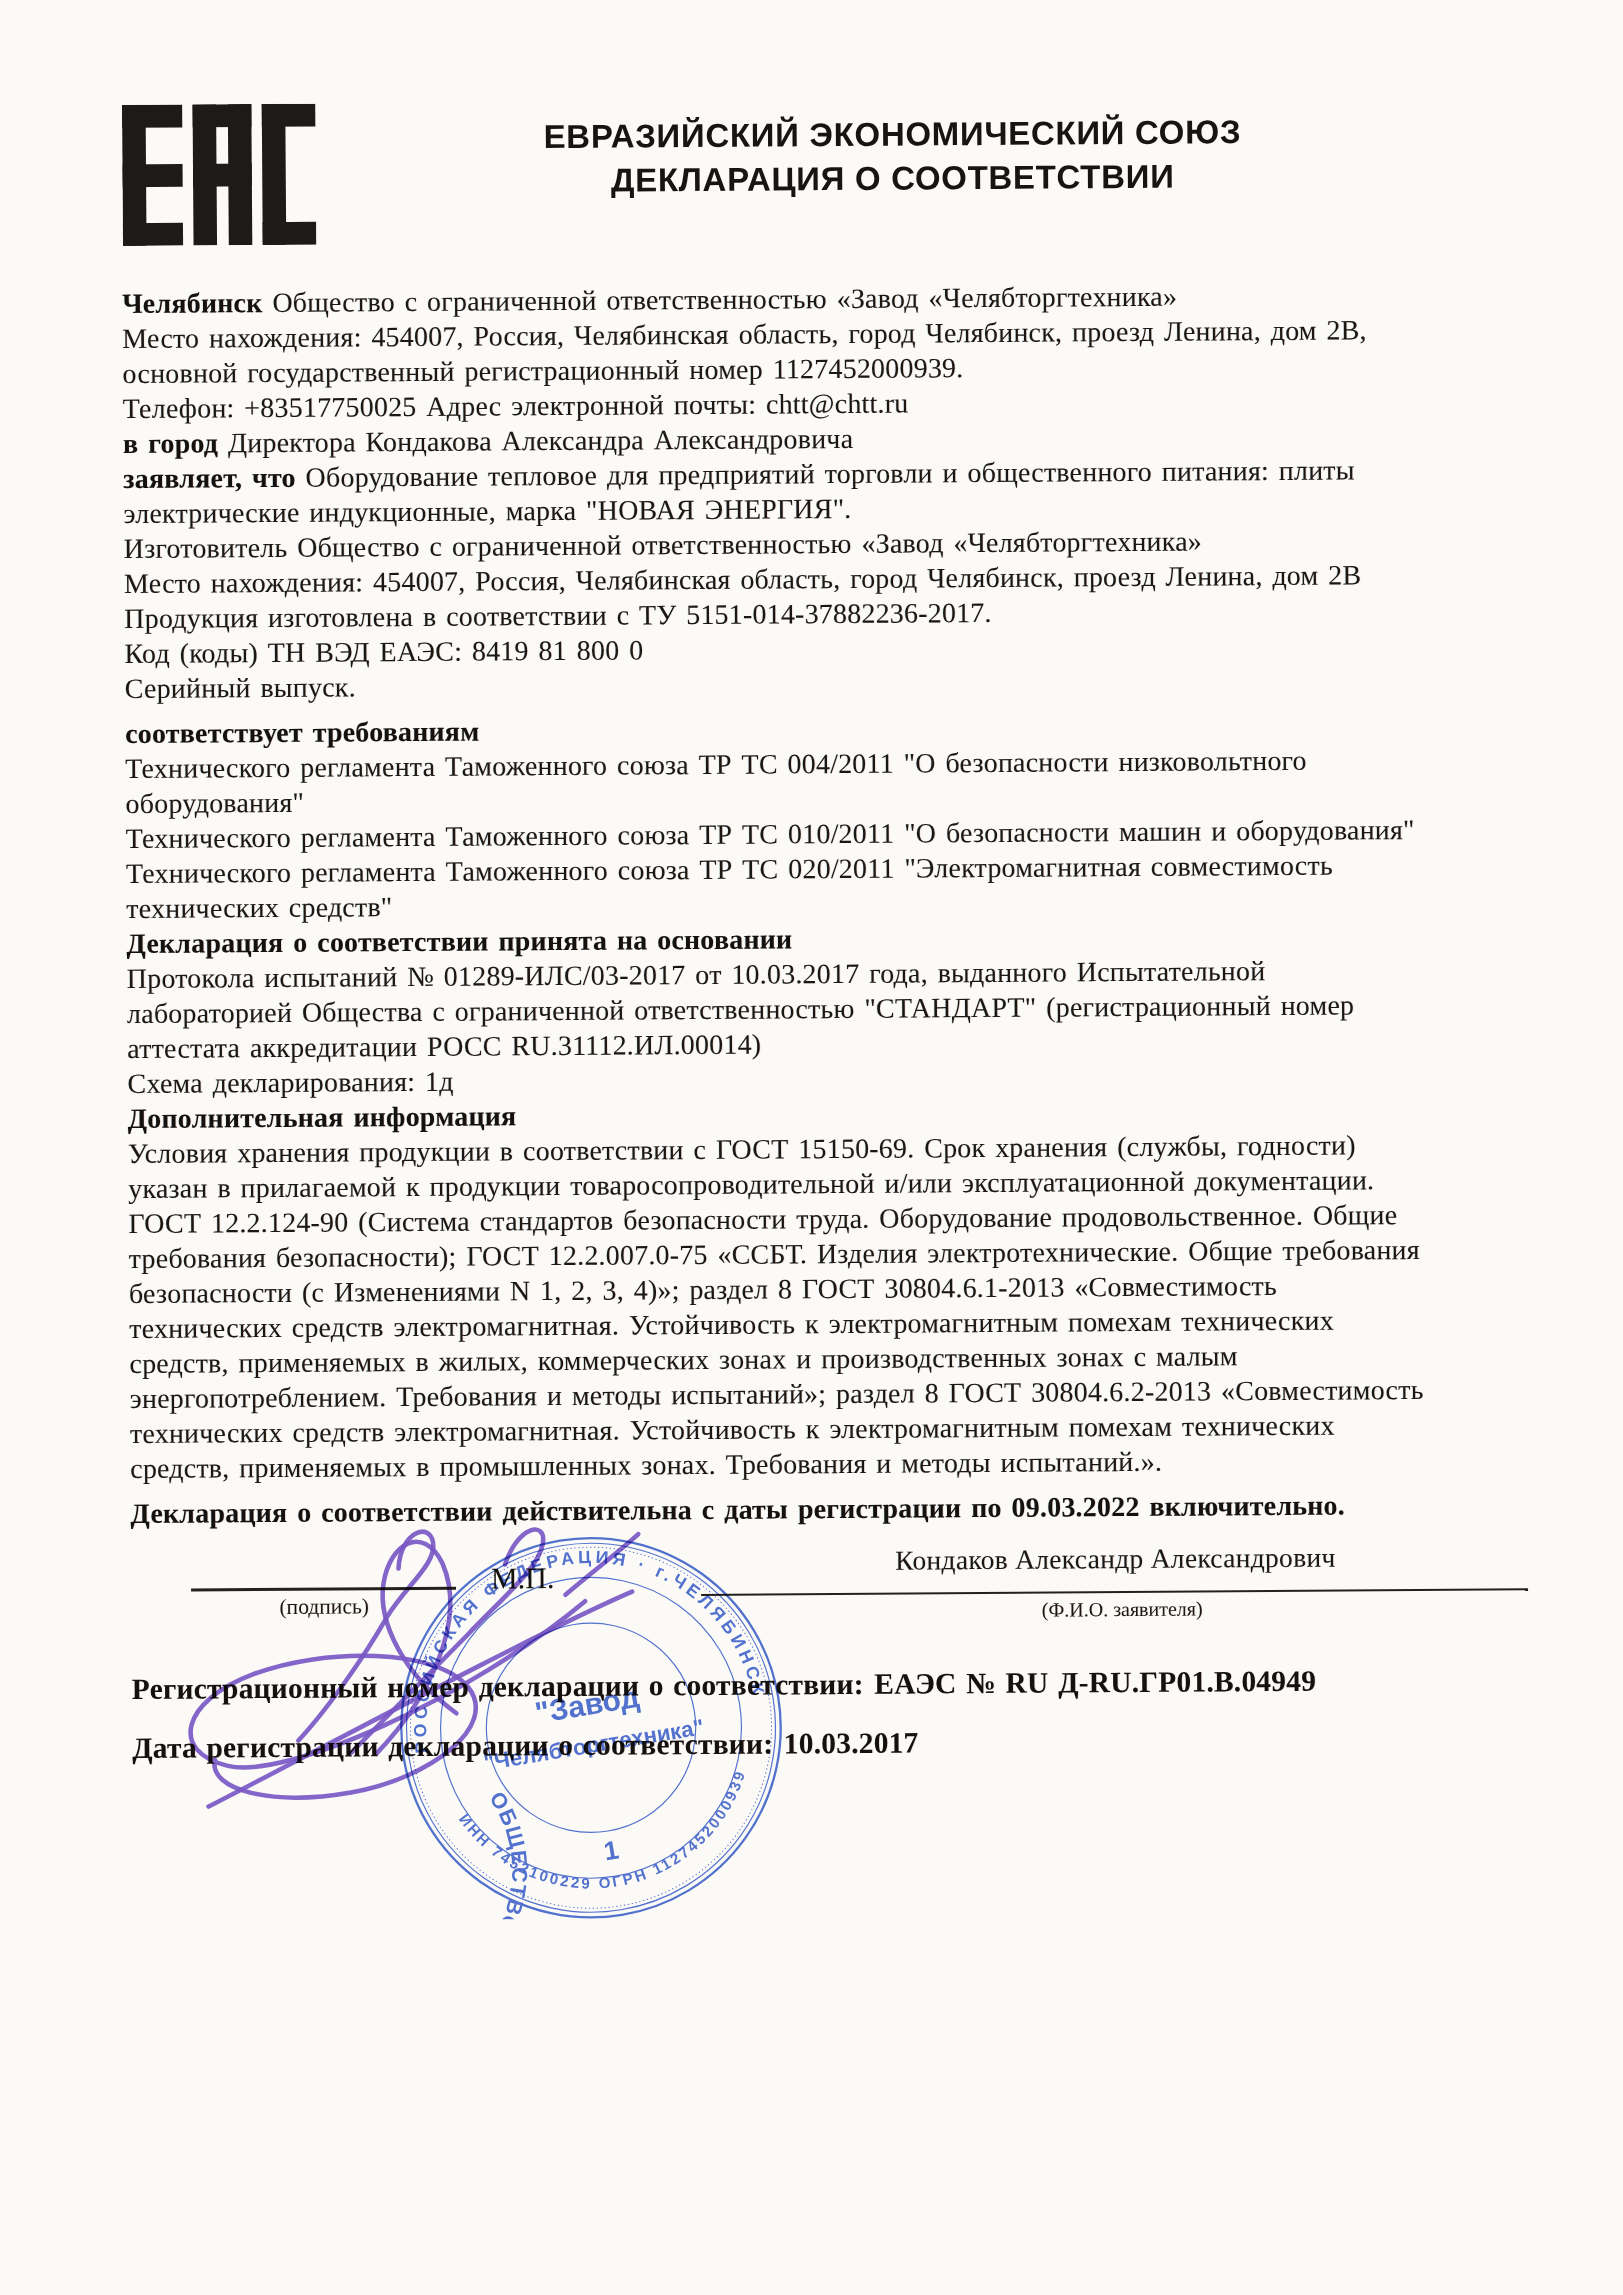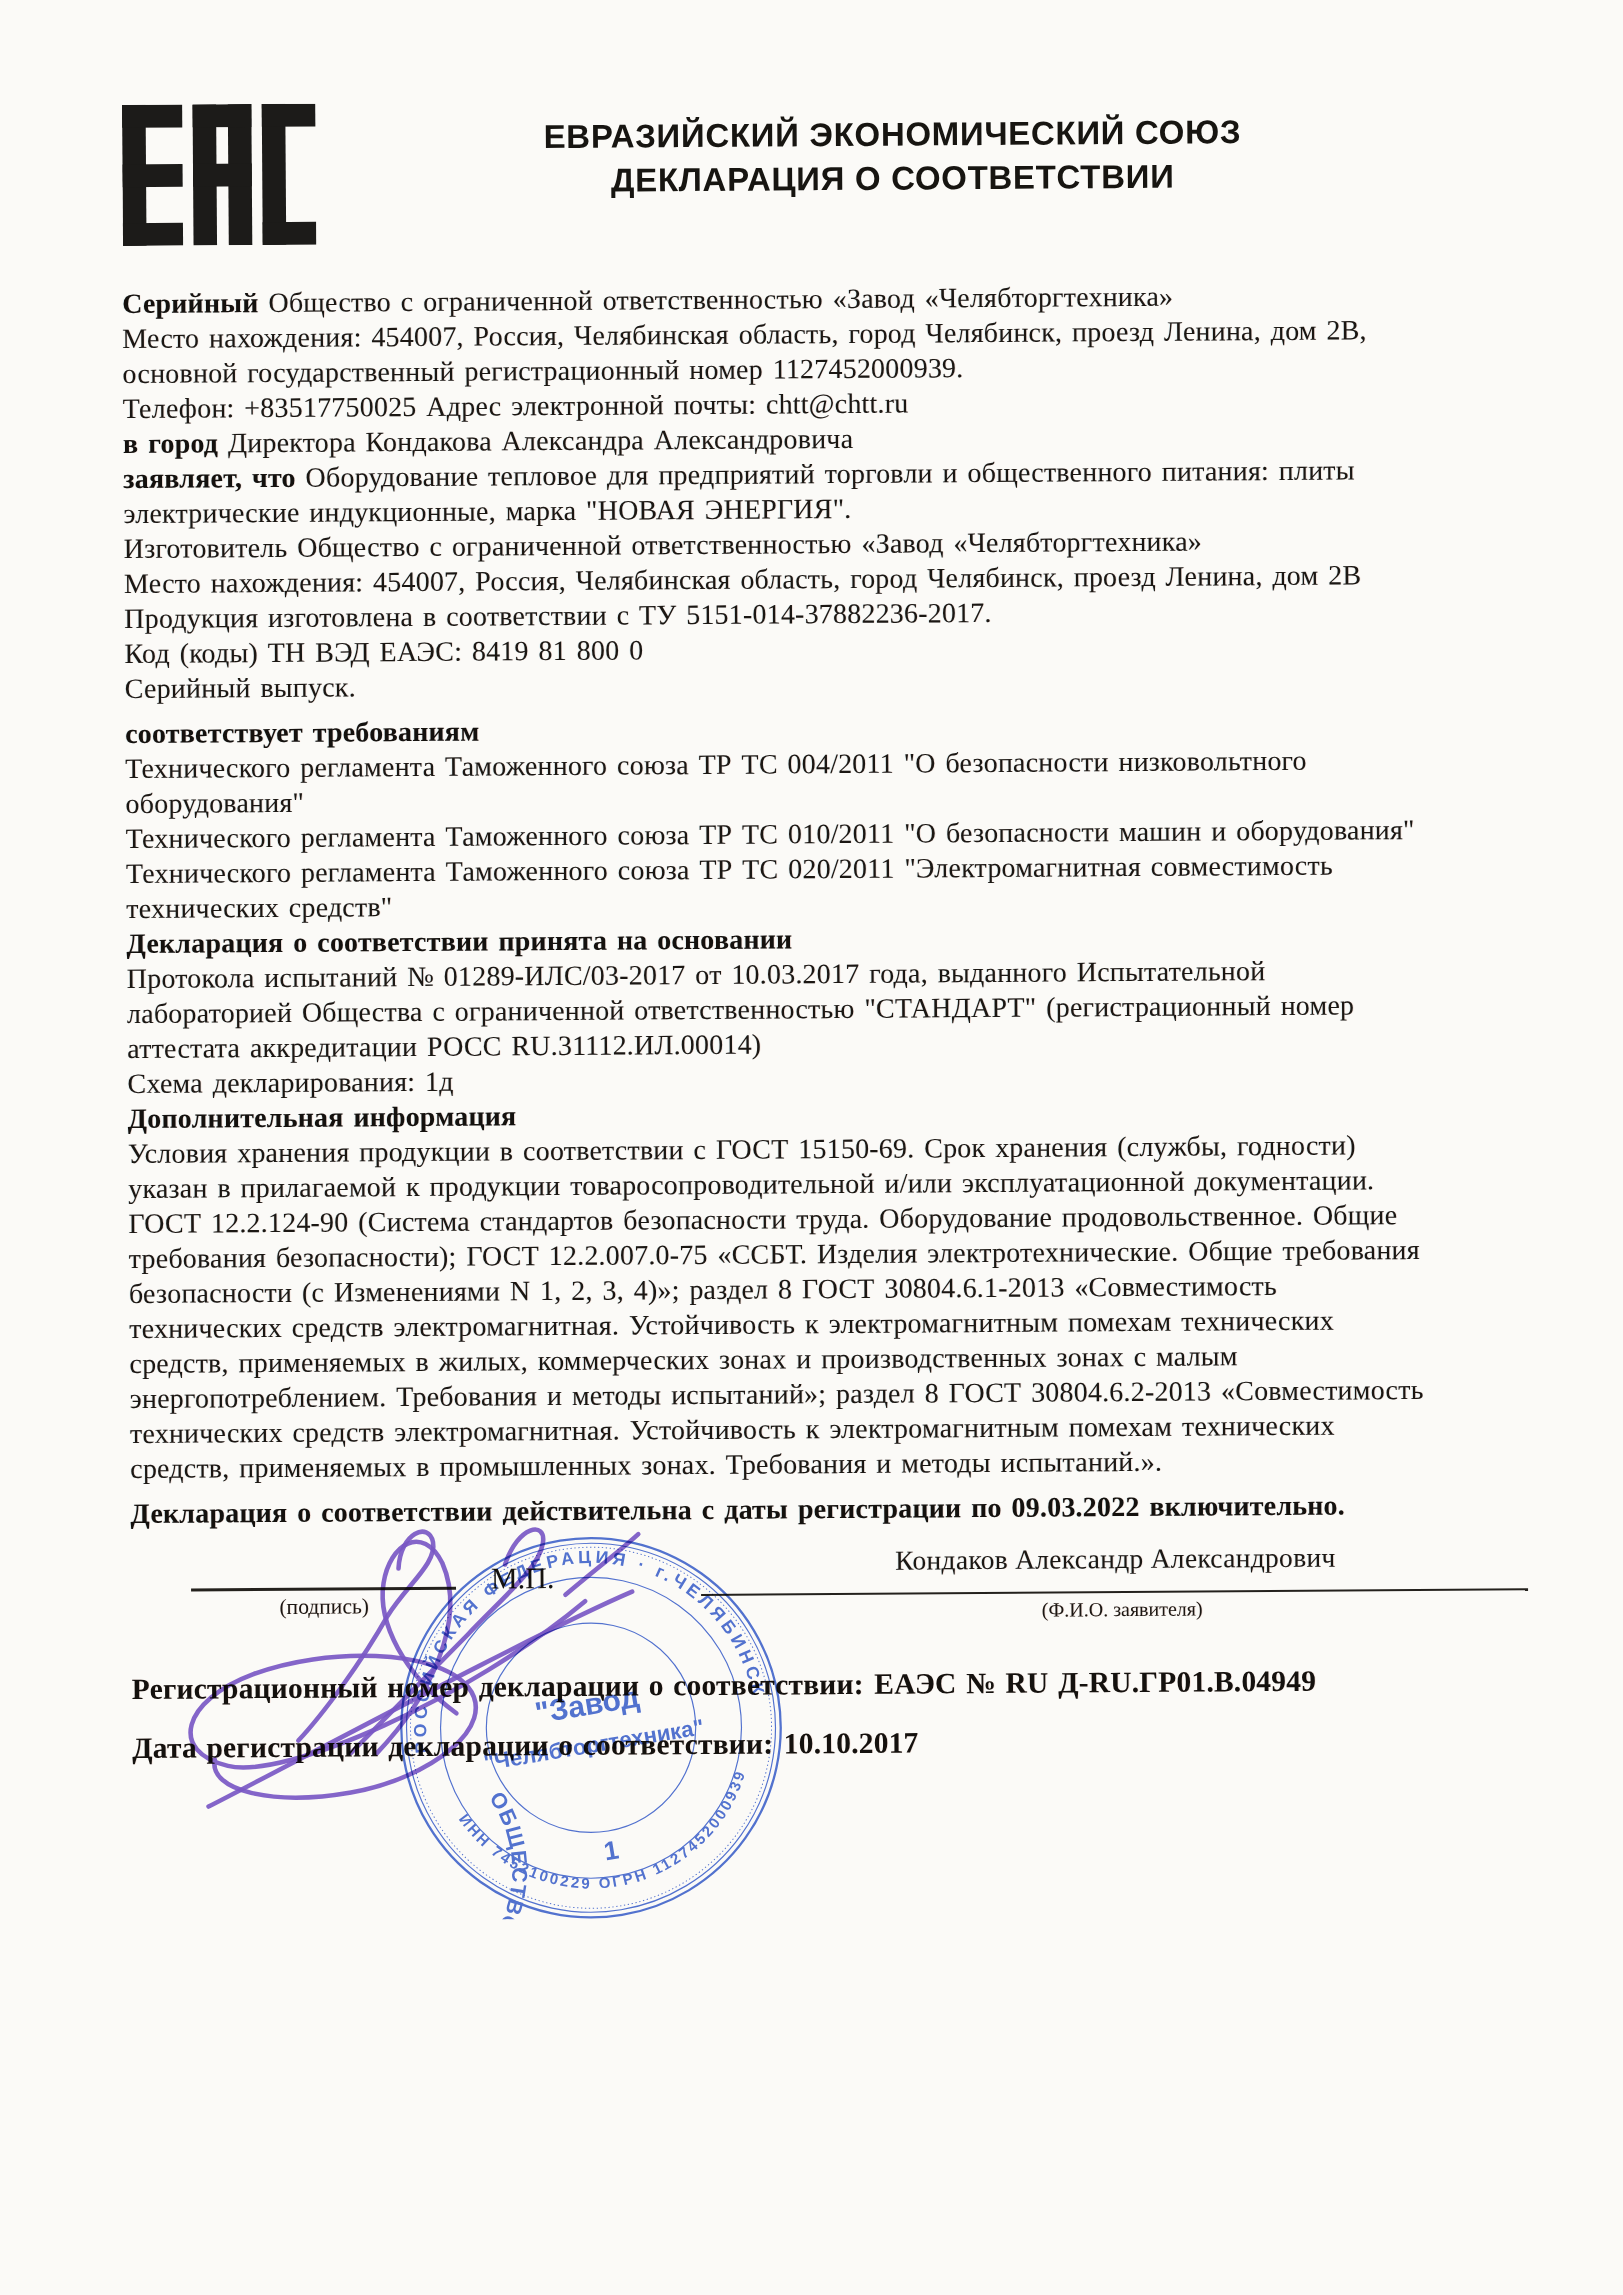--- a/index.html
+++ b/index.html
@@ -86,21 +86,21 @@
       <rect x="214" y="181" width="82" height="35"></rect>
     </svg>
 
     <div class="doc-titles">
       <div>ЕВРАЗИЙСКИЙ ЭКОНОМИЧЕСКИЙ СОЮЗ</div>
       <div>ДЕКЛАРАЦИЯ О СООТВЕТСТВИИ</div>
     </div>
 
     <div class="body-text">
 
-        <div class="line"><b>Серийный</b><span> Общество с ограниченной ответственностью «Завод «Челябторгтехника»</span></div>
+        <div class="line"><b>Челябинск</b><span> Общество с ограниченной ответственностью «Завод «Челябторгтехника»</span></div>
 
         <div class="line"><b></b><span>Место нахождения: 454007, Россия, Челябинская область, город Челябинск, проезд Ленина, дом 2В,</span></div>
 
         <div class="line"><b></b><span>основной государственный регистрационный номер 1127452000939.</span></div>
 
         <div class="line"><b></b><span>Телефон: +83517750025 Адрес электронной почты: chtt@chtt.ru</span></div>
 
         <div class="line"><b>в город</b><span> Директора Кондакова Александра Александровича</span></div>
 
         <div class="line"><b>заявляет, что</b><span> Оборудование тепловое для предприятий торговли и общественного питания: плиты</span></div>
@@ -165,21 +165,21 @@
       </div>
 
     <div class="sig-line sig-line-left"></div>
     <div class="caption cap-sign">(подпись)</div>
     <div class="mp-label">М.П.</div>
     <div class="applicant-name">Кондаков Александр Александрович</div>
     <div class="sig-line sig-line-right"></div>
     <div class="caption cap-fio">(Ф.И.О. заявителя)</div>
 
     <div class="footer-line footer-reg"><span>Регистрационный номер декларации о соответствии:</span><span class="val">ЕАЭС № RU Д-RU.ГР01.В.04949</span></div>
-    <div class="footer-line footer-date"><span>Дата регистрации декларации о соответствии:</span><span class="val">10.10.2017</span></div>
+    <div class="footer-line footer-date"><span>Дата регистрации декларации о соответствии:</span><span class="val">10.03.2017</span></div>
 
     <svg class="stamp-svg" width="382" height="382" viewBox="0 0 584 584">
       <g transform="rotate(-9 292 292)">
         <circle cx="292" cy="292" r="290" stroke-width="3.5"></circle>
         <circle cx="292" cy="292" r="282" stroke-width="1.8"></circle>
         <circle cx="292" cy="292" r="276" stroke-width="1.5" stroke-dasharray="2 4"></circle>
         <circle cx="292" cy="292" r="230" stroke-width="1.8"></circle>
         <circle cx="292" cy="292" r="160" stroke-width="1.8"></circle>
         <defs>
           <path id="arcTop" d="M 40 292 A 252 252 0 0 1 544 292"></path>

